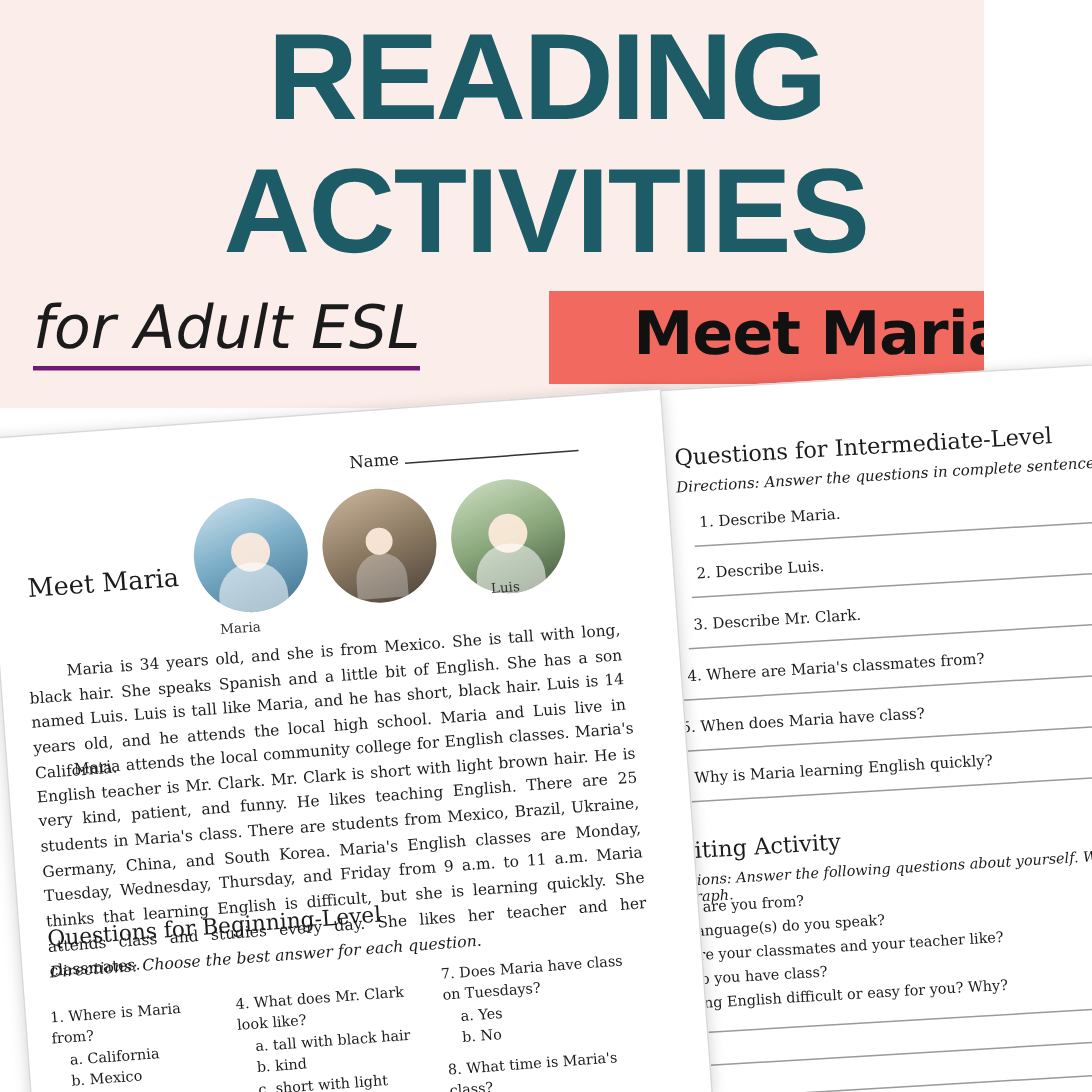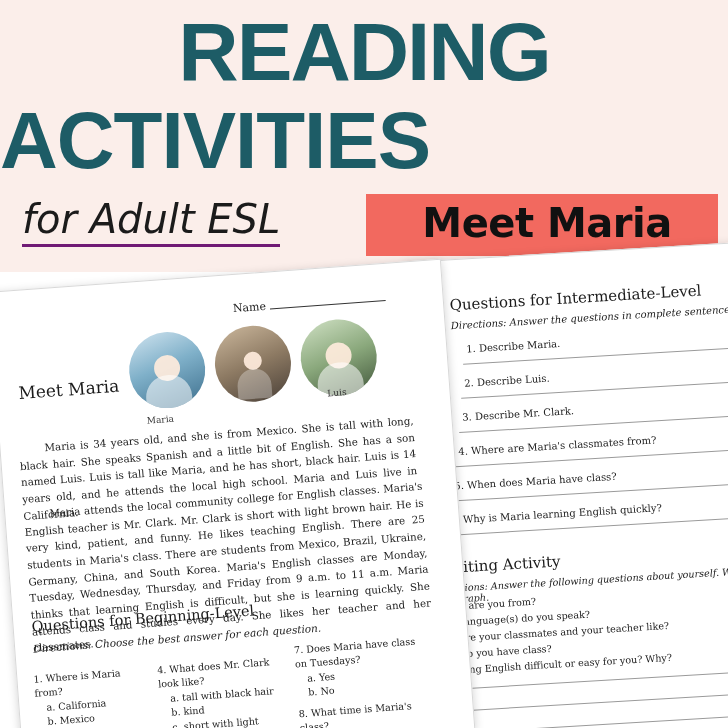--- a/index.html
+++ b/index.html
@@ -5,38 +5,38 @@
   html,body{margin:0;padding:0;}
   body{
     width:728px;height:728px;overflow:hidden;
     background:#ffffff;
     font-family:"Liberation Sans", sans-serif;
     position:relative;
   }
 
   
   .banner{
-    position:absolute;left:0;top:0;width:728px;height:272px;
+    position:absolute;left:0;top:0;width:656px;height:272px;
     background:#fbeeea;
     overflow:hidden;
   }
   .title-main{
     position:absolute;left:0;top:14px;width:728px;
     text-align:center;
     font-family:"Liberation Sans", sans-serif;
     font-weight:bold;
     font-size:82px;
     line-height:0.92;
     letter-spacing:-2px;
     color:#1d5c66;
     transform:scaleX(1.02);
   }
   .title-line2{
     position:absolute;left:0;top:104px;width:728px;
-    text-align:left;
+    text-align:center;
     font-weight:bold;
     font-size:80px;
     line-height:0.92;
     letter-spacing:-1px;
     color:#1d5c66;
   }
   .subtitle{
     position:absolute;left:22px;top:196px;
     font-family:"DejaVu Sans", sans-serif;
     font-style:italic;

